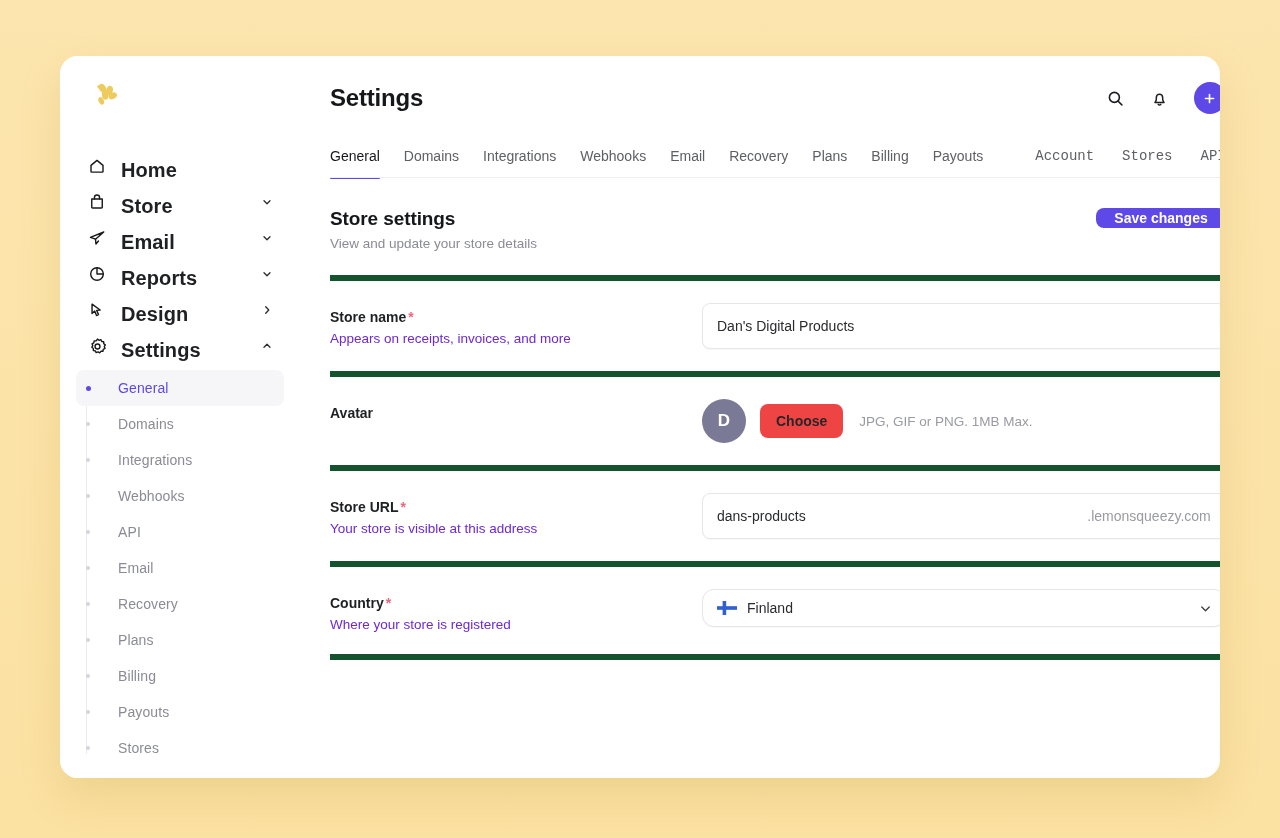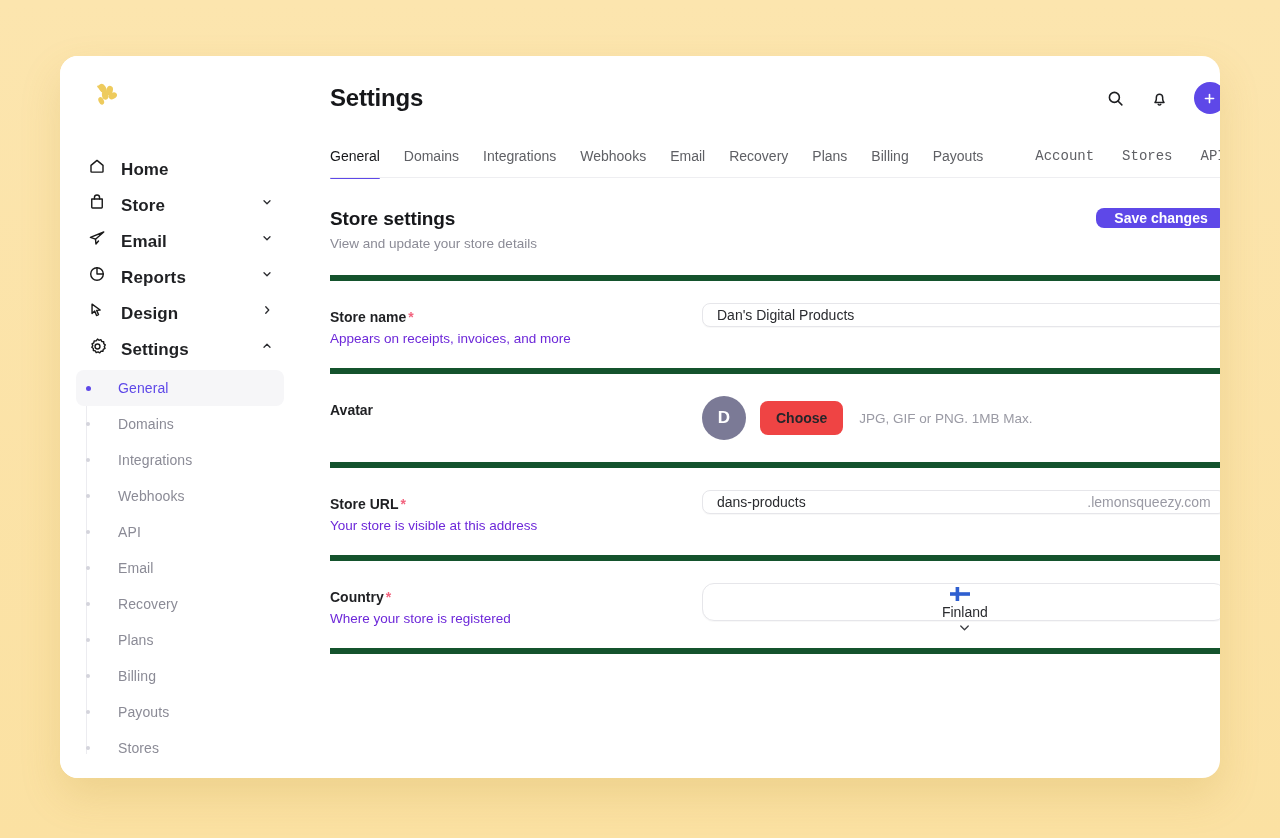--- a/index.html
+++ b/index.html
@@ -41,21 +41,21 @@
     display: flex; align-items: center;
     height: 36px;
     padding: 0 10px 0 10px;
     border-radius: 8px;
     margin-bottom: 0;
     cursor: pointer;
   }
   .nav-icon { width: 22px; height: 22px; flex: 0 0 22px; display: flex; align-items: center; justify-content: center; color:#1a1a1a; }
   .nav-label {
     flex: 1;
-    font-size: 17px;
+    font-size: 20px;
     color: #1f2023;
     font-weight: 600;
     margin-left: 13px;
     letter-spacing: .1px;
     margin-top: 8px;
   }
   .nav-chev { width: 14px; height: 14px; color: #2a2b2f; display:flex; align-items:center; justify-content:center;}
 
   
   .subnav { position: relative; padding: 6px 16px 0 16px; }
@@ -194,21 +194,21 @@
   .form-label-col { width: 372px; flex: 0 0 372px; padding-top: 6px; }
   .form-label {
     font-size: 14px; font-weight: 700; color: #1f2023;
   }
   .req { color: #f2637e; font-weight: 700; margin-left: 2px; }
   .form-help { font-size: 13.5px; color: #6d28d9; margin-top: 6px; }
   .form-field-col { flex: 1; }
 
   .text-input {
     width: 100%;
-    height: 24px;
+    height: 46px;
     border: 1px solid #e6e6ea;
     border-radius: 8px;
     background: #fff;
     display: flex; align-items: center;
     padding: 0 14px;
     font-size: 14px;
     color: #2a2b2f;
     box-shadow: 0 1px 1px rgba(16,16,24,.03);
   }
   .text-input .val { flex: 1; }
@@ -219,21 +219,20 @@
     height: 38px;
     border: 1px solid #e6e6ea;
     border-radius: 12px;
     background: #fff;
     display: flex; align-items: center;
     padding: 0 12px 0 14px;
     font-size: 14px;
     color: #2a2b2f;
     cursor: pointer;
     box-shadow: 0 1px 1px rgba(16,16,24,.03);
-    flex-direction: column;
   }
   .select-input .val { flex: 1; }
   .select-chev { color: #3b3c41; display:flex;align-items:center;}
   .flag { width: 20px; height: 14px; margin-right: 10px; flex:0 0 20px; display:block; }
 
   .avatar-row { display: flex; align-items: center; }
   .avatar {
     width: 44px; height: 44px; border-radius: 50%;
     background: #7b7a96;
     color: #fff;

